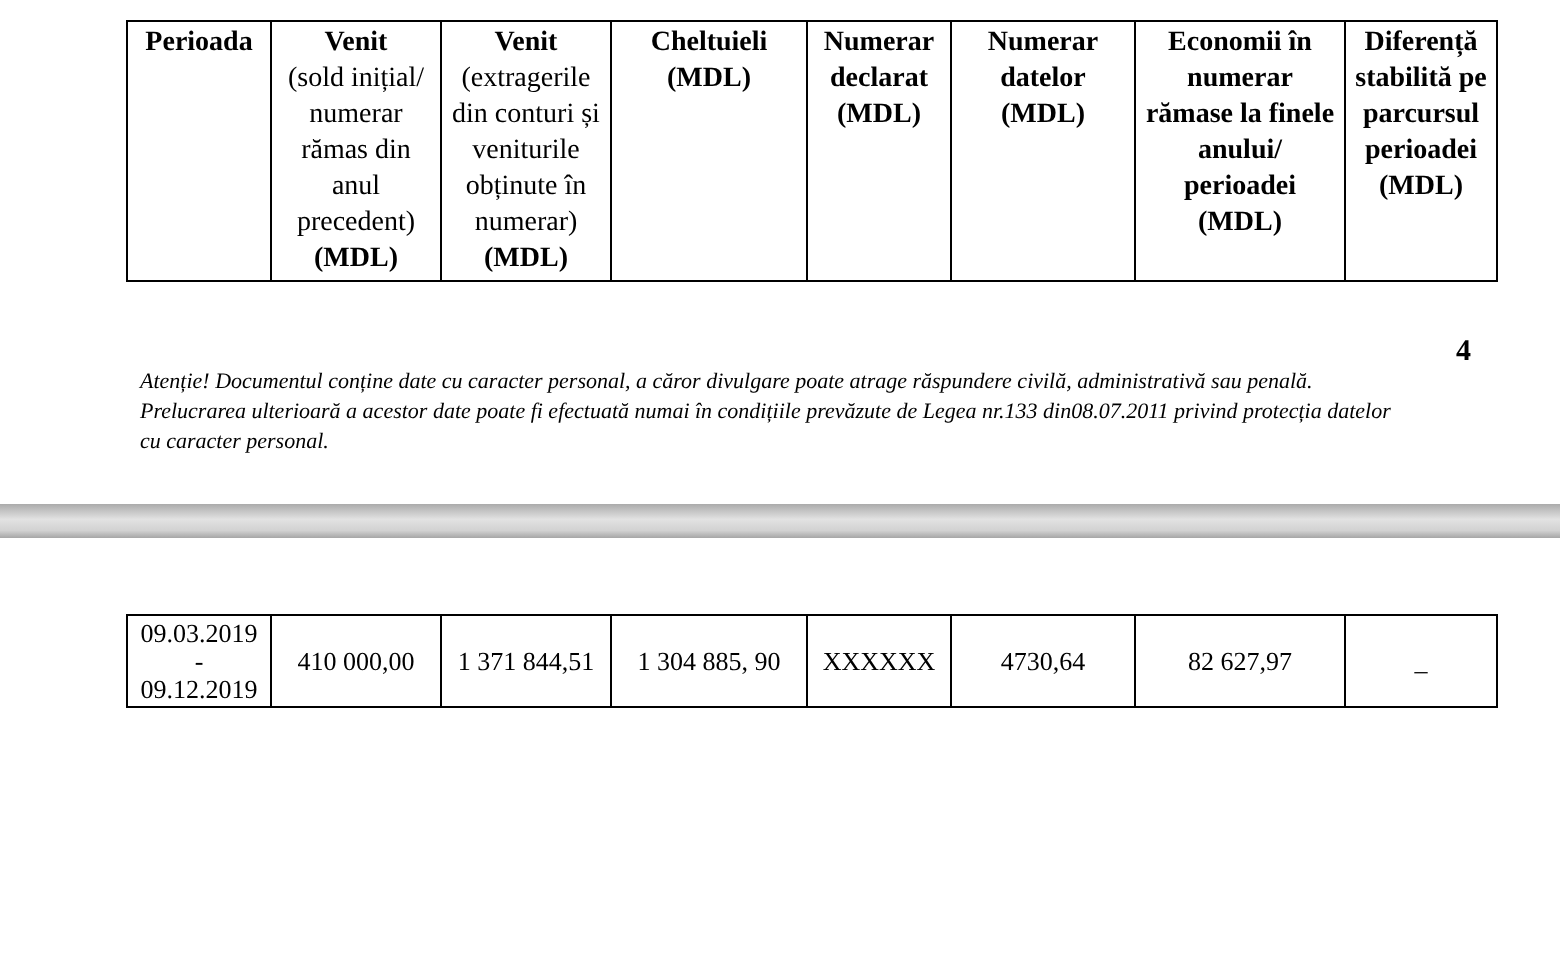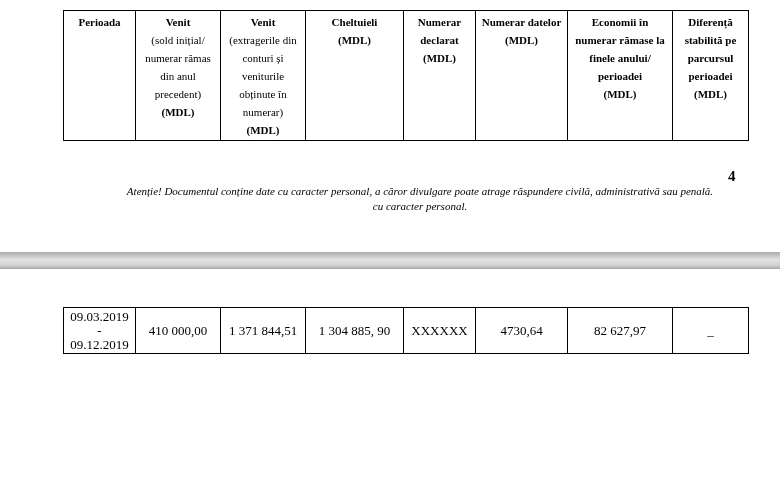--- a/index.html
+++ b/index.html
@@ -10,37 +10,37 @@
   }
   .doc-table {
     position:absolute; left:63px; width:685px;
     border-collapse:collapse; table-layout:fixed;
   }
   .t-header { top:10px; }
   .t-data   { top:307px; }
   .doc-table th, .doc-table td { border:1.5px solid #000; padding:1px 3px; overflow:hidden; }
   .t-header th {
     vertical-align:top; font-weight:bold;
-    font-size:11px; line-height:18px; padding-top:2px;
+    font-size:14px; line-height:18px; padding-top:2px;
   }
   .t-header .hs { font-weight:normal; }
   .t-data td {
     text-align:center; vertical-align:middle; font-size:13px;
   }
   .t-data .period div { line-height:14px; }
   .row-1 { height:46px; }
   .row-2 { height:55px; }
   .row-3 { height:49px; }
   .page-number {
     position:absolute; left:728px; top:168px;
     font-size:15px; font-weight:bold;
   }
   .notice {
     position:absolute; left:70px; top:184px; width:700px;
-    text-align:center; font-style:italic;
+    text-align:left; font-style:italic;
     font-size:11px; line-height:15px;
   }
   .page-gap {
     position:absolute; left:0; top:252px; width:780px; height:17px;
     background:linear-gradient(to bottom,#ababab 0%,#e2e2e2 45%,#d2d2d2 78%,#a6a6a6 100%);
   }
 </style>
 </head>
 <body>
 
@@ -93,20 +93,21 @@
           <div class="ht">(MDL)</div>
         </th>
       </tr>
     </tbody>
   </table>
 
   <div class="page-number">4</div>
 
   <div class="notice">
     <div>Atenție! Documentul conține date cu caracter personal, a căror divulgare poate atrage răspundere civilă, administrativă sau penală.</div>
+    <div>Prelucrarea ulterioară a acestor date poate fi efectuată numai în condițiile prevăzute de Legea nr.133 din08.07.2011 privind protecția datelor</div>
     <div>cu caracter personal.</div>
   </div>
 
   <div class="page-gap"></div>
 
   <table class="doc-table t-data">
     <colgroup>
       <col style="width:72px">
         <col style="width:85px">
         <col style="width:85px">

